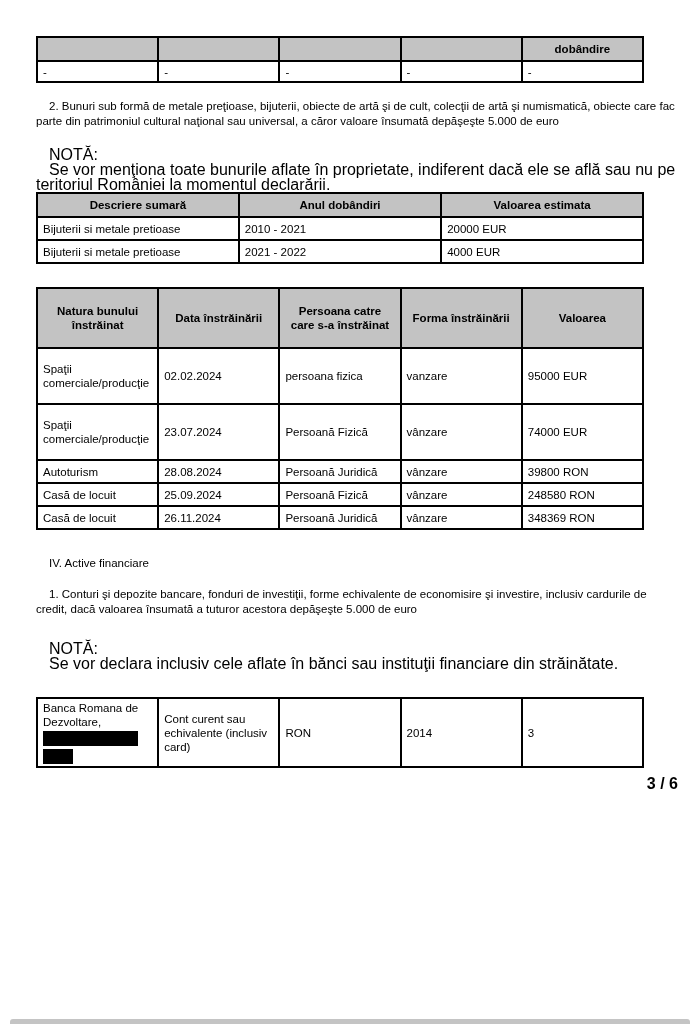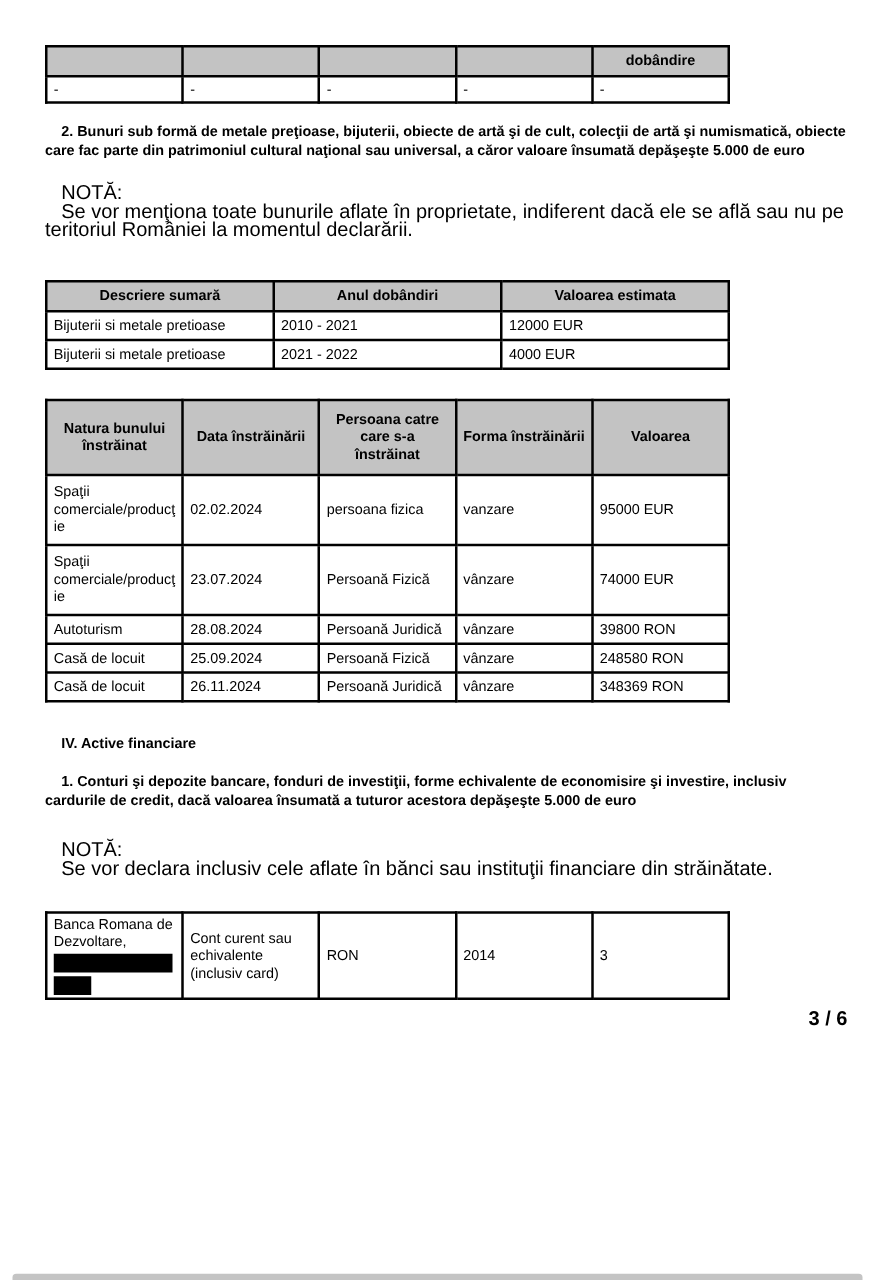--- a/index.html
+++ b/index.html
@@ -4,21 +4,21 @@
 <style>
   html,body{margin:0;padding:0;}
   body{
     width:700px;height:1024px;background:#ffffff;color:#000;
     font-family:"Liberation Sans","DejaVu Sans",sans-serif;
     position:relative;overflow:hidden;
   }
   .page{position:absolute;top:0;left:0;width:700px;height:1024px;padding:36px 20px 0 36px;box-sizing:border-box;}
   .content{width:644px;}
 
-  table{border-collapse:collapse;width:548px;table-layout:fixed;}
+  table{border-collapse:collapse;width:608px;table-layout:fixed;}
   th,td{
     border:2px solid #000;
     font-size:11.5px;line-height:14px;
     padding:2px 5px;
     overflow-wrap:anywhere;word-wrap:break-word;
     vertical-align:middle;
   }
   th{background:#c3c3c3;font-weight:bold;text-align:center;}
   td{text-align:left;background:#fff;}
 
@@ -33,26 +33,26 @@
   
   .t3 th{height:54px;}
   .t3 tr.tall td{height:50px;}
   .t3 tr.short td{height:17px;}
 
   
   .t4 th{height:54px;}
   .t4 tr.r1 td{height:48px;}
   .t4 tr.r2 td{height:62px;}
 
-  .h{font-weight:bold;font-size:11.5px;line-height:15px;margin:0;text-indent:13px;}
+  .h{font-weight:normal;font-size:11.5px;line-height:15px;margin:0;text-indent:13px;}
   .body-text{font-size:16px;line-height:15px;margin:0;}
   .indent{text-indent:13px;}
 
   .mt16{margin-top:16px;} .mt18{margin-top:18px;} .mt23{margin-top:23px;}
-  .mt24{margin-top:24px;} .mt26{margin-top:26px;} .mt32{margin-top:32px;}
+  .mt24{margin-top:24px;} .mt26{margin-top:26px;} .mt32{}
 
   .redaction{background:#000;height:13px;margin-top:2px;}
   .red-1{width:52px;}
   .red-2{width:95px;height:15px;}
   .red-3{width:30px;height:15px;margin-top:3px;}
 
   .page-num{
     width:644px;text-align:right;font-size:16px;font-weight:bold;
     margin-top:7px;padding-right:2px;box-sizing:border-box;
   }
@@ -105,21 +105,21 @@
         </colgroup>
       <tbody>
           <tr>
         <th>Descriere sumară</th>
         <th>Anul dobândiri</th>
         <th>Valoarea estimata</th>
       </tr>
       <tr>
         <td>Bijuterii si metale pretioase</td>
         <td>2010 - 2021</td>
-        <td>12000 EUR</td>
+        <td>20000 EUR</td>
       </tr>
       <tr>
         <td>Bijuterii si metale pretioase</td>
         <td>2021 - 2022</td>
         <td>4000 EUR</td>
       </tr>
     </tbody>
       </table>
 
 

